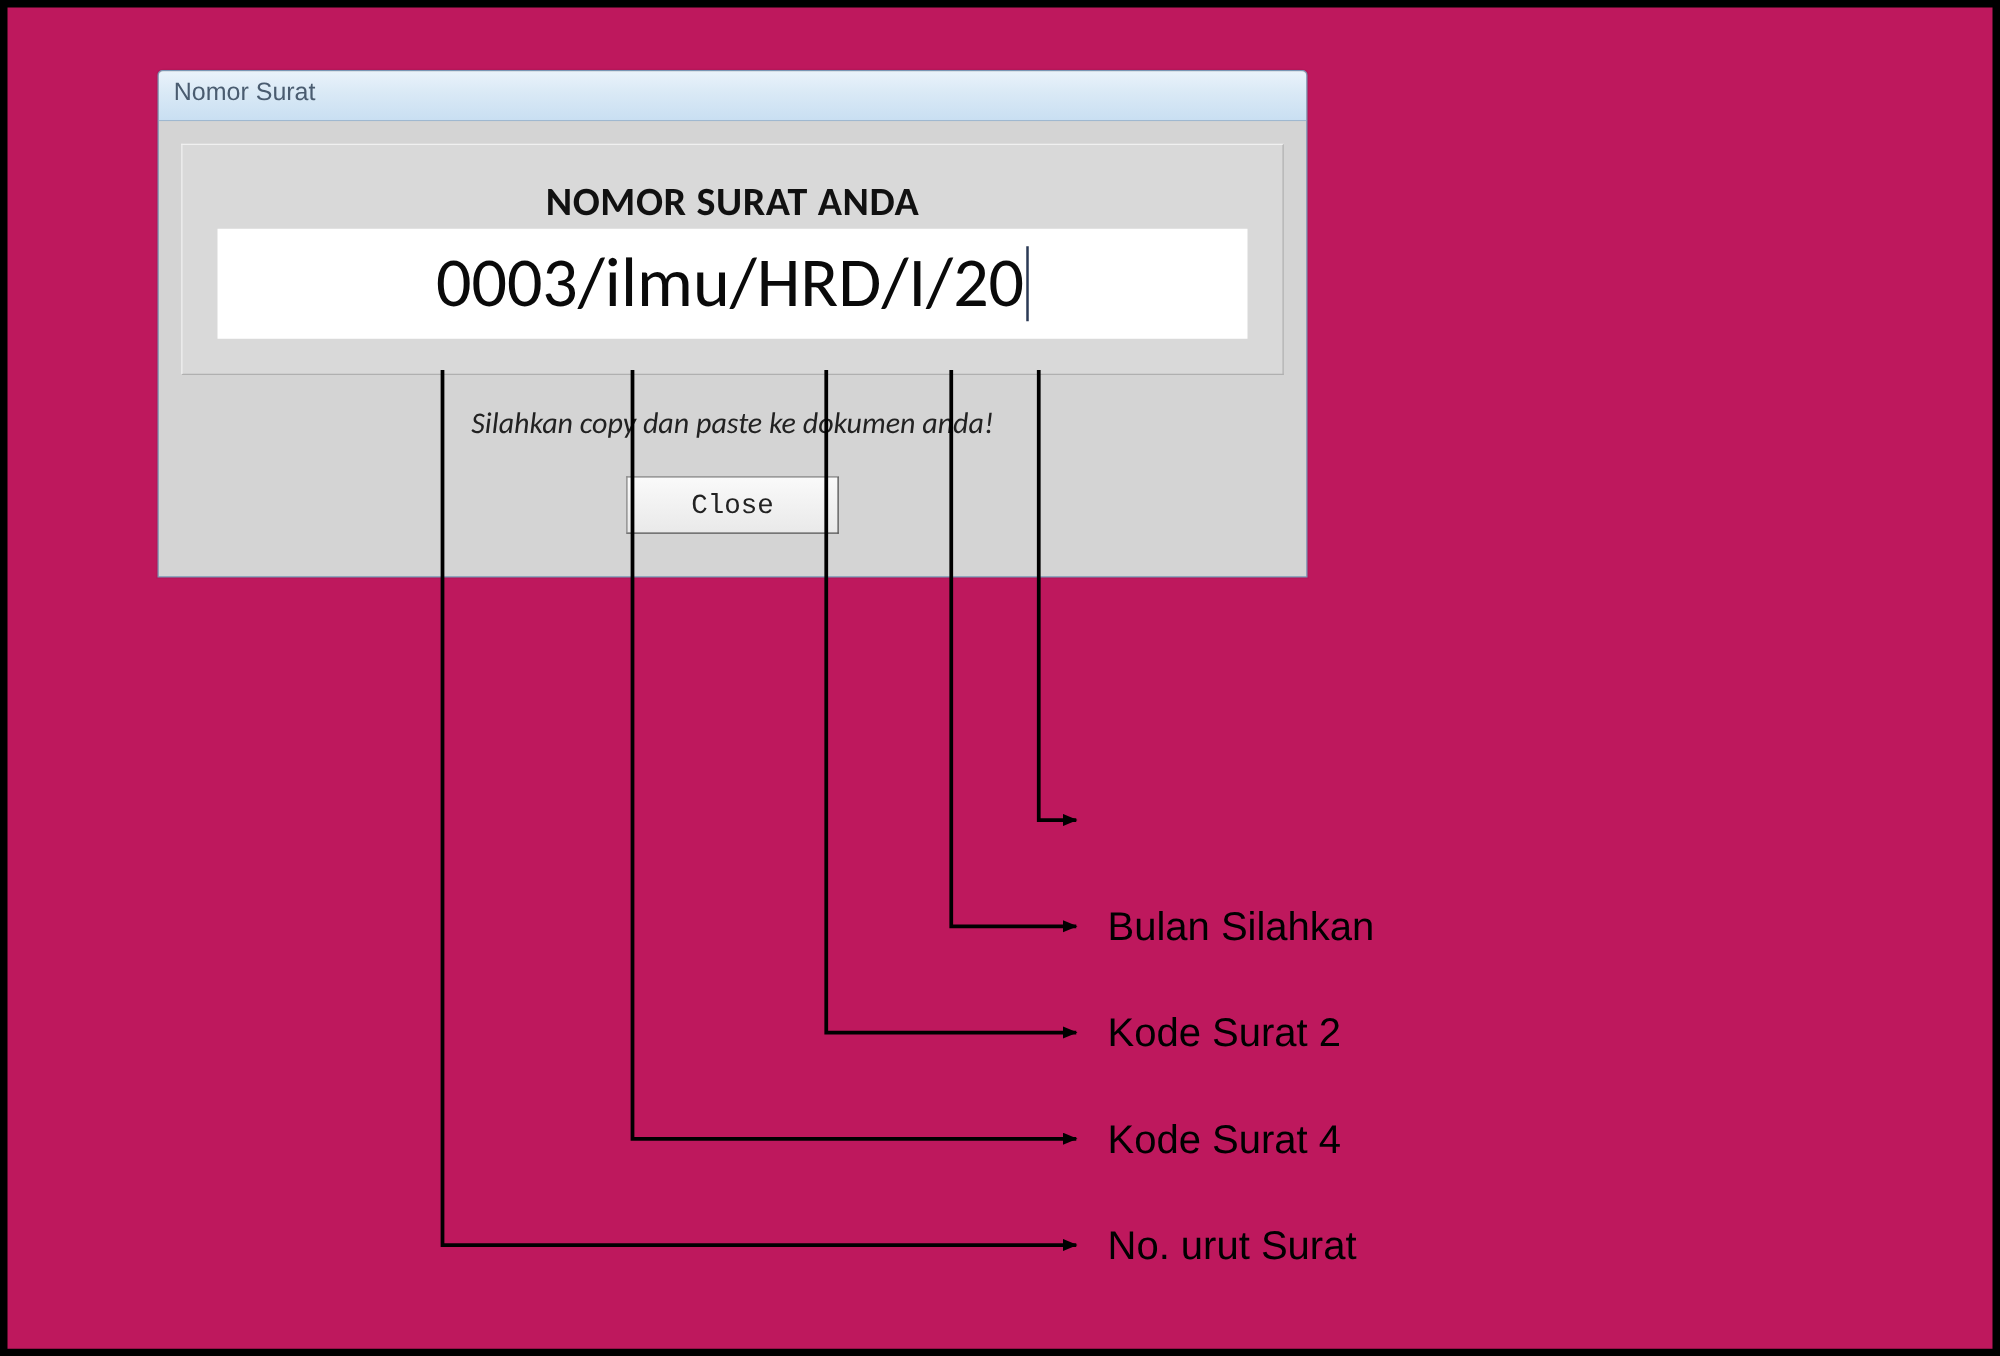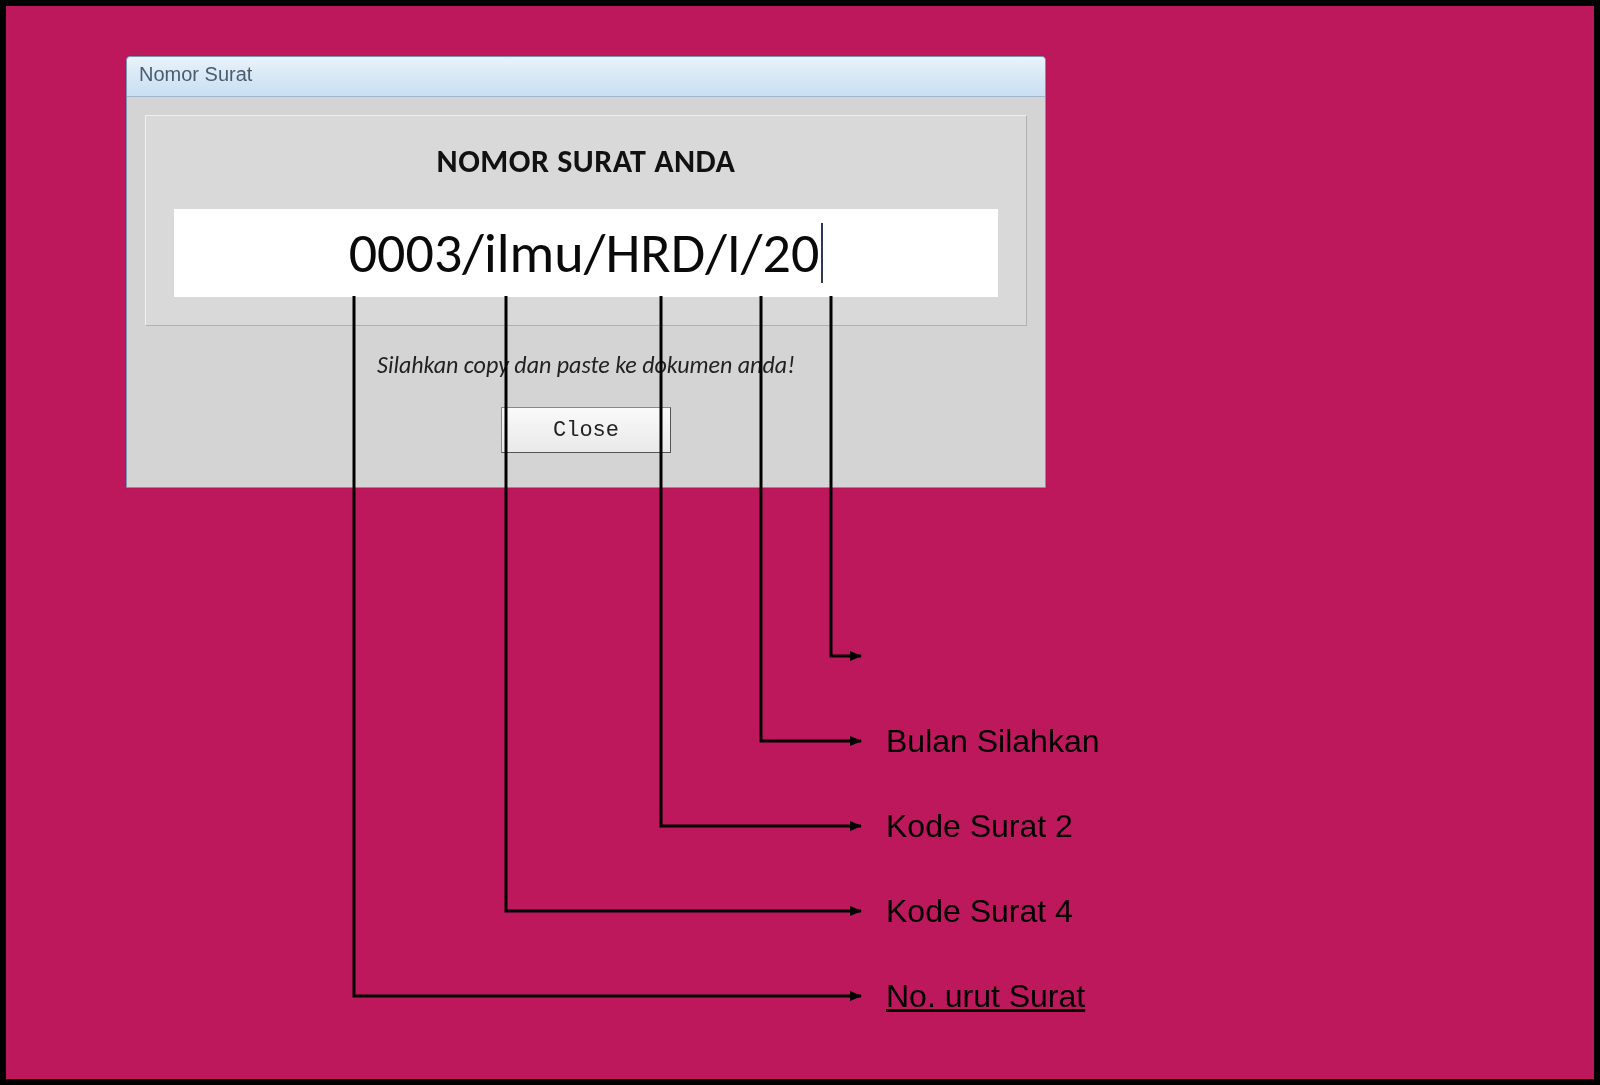--- a/index.html
+++ b/index.html
@@ -44,21 +44,21 @@
     border-right-color: #b0b0b0;
     border-bottom-color: #b0b0b0;
     padding: 18px 28px 28px 28px;
   }
   .heading {
     text-align: center;
     font-family: "Calibri", "Segoe UI", Arial, sans-serif;
     font-weight: 700;
     font-size: 32px;
     color: #111;
-    margin: 8px 0 28px 0;
+    margin: 8px 0 2px 0;
     letter-spacing: 0.5px;
   }
   .nomor-field {
     background: #fff;
     height: 88px;
     display: flex;
     align-items: center;
     justify-content: center;
     font-family: "Calibri", "Segoe UI", Arial, sans-serif;
     font-size: 56px;
@@ -149,15 +149,15 @@
     <path d="M 655 290 L 655 820 L 855 820" stroke="#000" stroke-width="3" fill="none" marker-end="url(#arrowhead)"></path>
 
     <path d="M 755 290 L 755 735 L 855 735" stroke="#000" stroke-width="3" fill="none" marker-end="url(#arrowhead)"></path>
 
     <path d="M 825 290 L 825 650 L 855 650" stroke="#000" stroke-width="3" fill="none" marker-end="url(#arrowhead)"></path>
   </svg>
 
   <div class="annotation-label" style="left:880px; top:717px;">Bulan Silahkan</div>
   <div class="annotation-label" style="left:880px; top:802px;">Kode Surat 2</div>
   <div class="annotation-label" style="left:880px; top:887px;">Kode Surat 4</div>
-  <div class="annotation-label" style="left:880px; top:972px;text-decoration:underline;">No. urut Surat</div>
+  <div class="annotation-label" style="left:880px; top:972px;">No. urut Surat</div>
 
 </div>
 
 </body></html>

